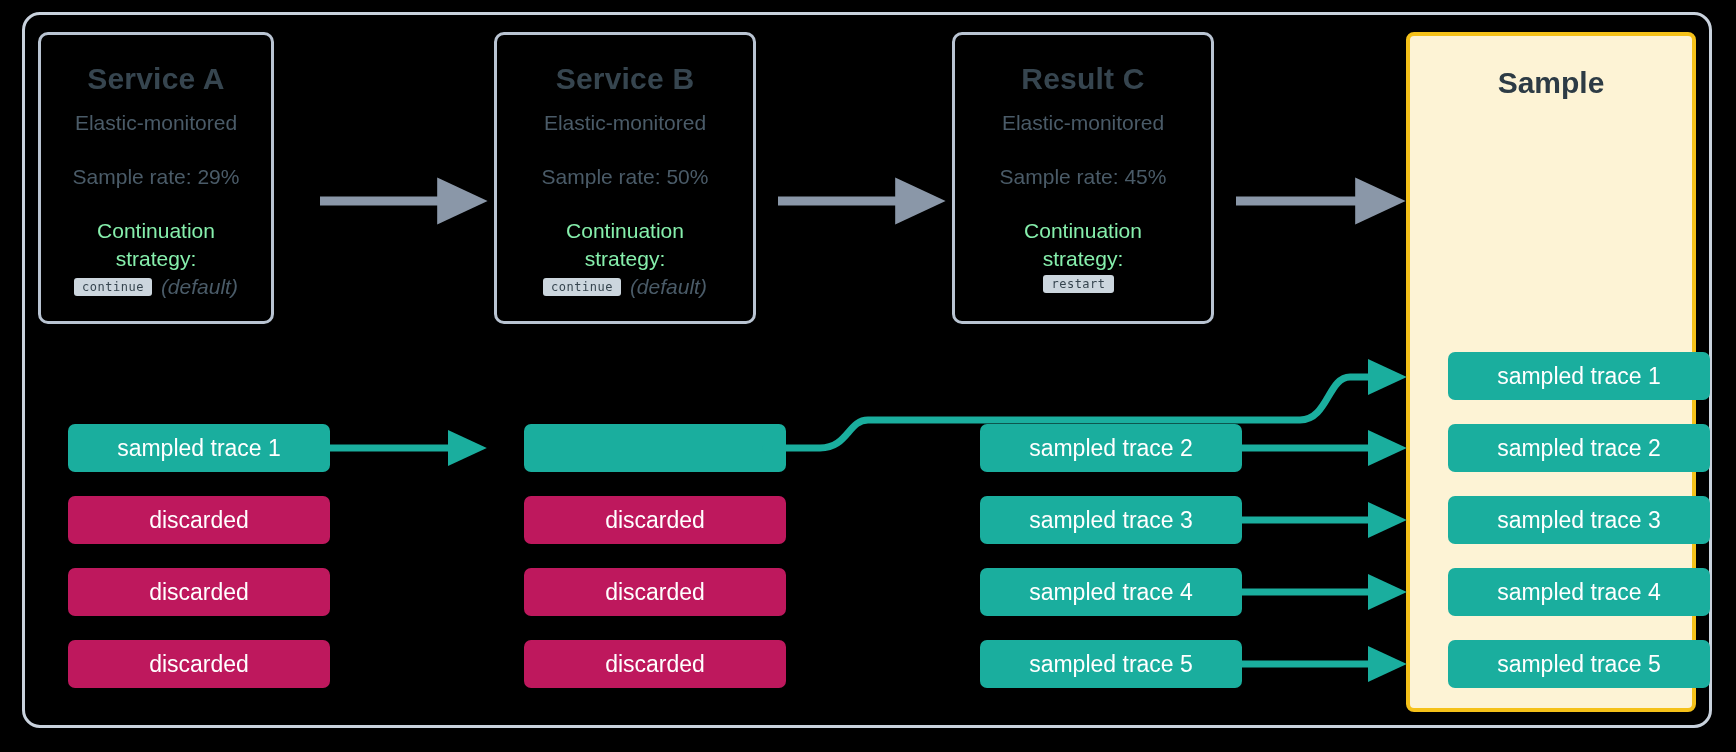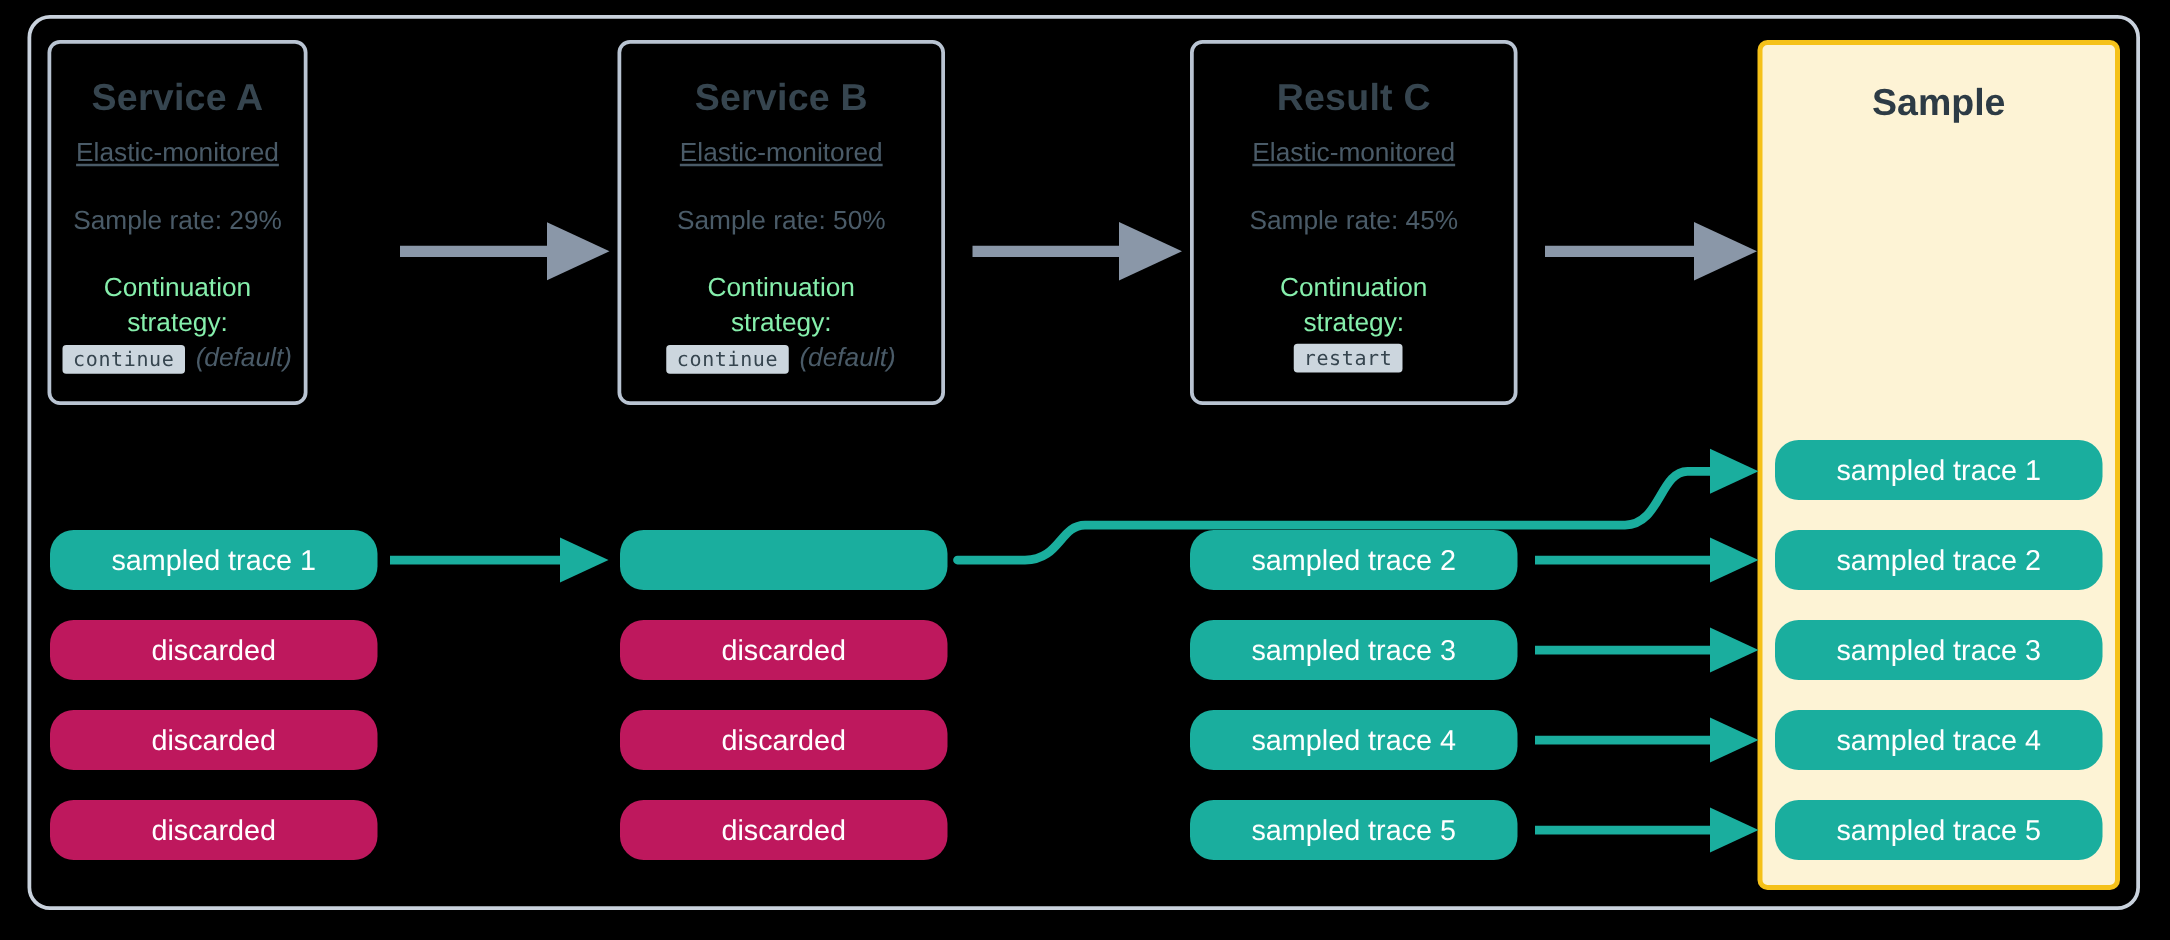--- a/index.html
+++ b/index.html
@@ -18,70 +18,70 @@
     position:absolute;box-sizing:border-box;
     border:3px solid #b9c4d2;border-radius:10px;
     background:#000;text-align:center;
     padding-top:14px;
   }
   .service-title{
     font-size:30px;font-weight:bold;color:#36454f;letter-spacing:.2px;
     margin:14px 0 0 0;line-height:1.05;
   }
   .service-sub{
-    font-size:21px;color:#4a5b68;margin-top:16px;line-height:1.15;text-decoration:underline;
+    font-size:21px;color:#4a5b68;margin-top:16px;line-height:1.15;
   }
   .service-rate{
     font-size:21px;color:#4a5b68;margin-top:30px;line-height:1.15;
   }
   .service-strat-label{
     font-size:21px;color:#86efac;margin-top:28px;line-height:1.35;
     padding:0 28px;
   }
   .strat-row{
     margin-top:2px;display:flex;align-items:center;justify-content:center;gap:9px;
     flex-wrap:nowrap;
   }
   .code-chip{
     font-family:"DejaVu Sans Mono","Liberation Mono",monospace;
-    font-size:16px;color:#36454f;background:#ccd6de;
+    font-size:12px;color:#36454f;background:#ccd6de;
     padding:2px 8px;border-radius:3px;white-space:nowrap;letter-spacing:.5px;
   }
   .strat-default{font-size:21px;color:#4a5b68;white-space:nowrap;font-style:italic;}
 
   
   #result-card{
     position:absolute;box-sizing:border-box;
     border:4px solid #f5c119;border-radius:8px;
     background:#fdf3d5;
   }
   #result-title{
     font-size:30px;font-weight:bold;color:#2d3b45;text-align:center;margin-top:30px;
   }
 
   
   .pill{
-    position:absolute;box-sizing:border-box;border-radius:19px;
+    position:absolute;box-sizing:border-box;border-radius:7px;
     display:flex;align-items:center;justify-content:center;
-    color:#ffffff;font-size:23px;line-height:1;
+    color:#ffffff;font-size:23px;line-height:1;margin-left:28px;
   }
   .pill.sampled{background:#1aae9e;}
   .pill.discarded{background:#be185d;}
 
   
   #arrows{position:absolute;left:0;top:0;width:1736px;height:752px;pointer-events:none;}
 </style>
 </head>
 <body>
 
 <div id="stage">
 
   <div id="outer-frame"></div>
 
-  <div class="service-card" style="left:38px;top:32px;width:208px;height:292px;">
+  <div class="service-card" style="left:38px;top:32px;width:236px;height:292px;">
     <div class="service-title">Service A</div>
     <div class="service-sub">Elastic-monitored</div>
     <div class="service-rate">Sample rate: 29%</div>
     <div class="service-strat-label">Continuation strategy:</div>
     <div class="strat-row">
       <span class="code-chip">continue</span>
       <span class="strat-default">(default)</span>
     </div>
   </div>
 

